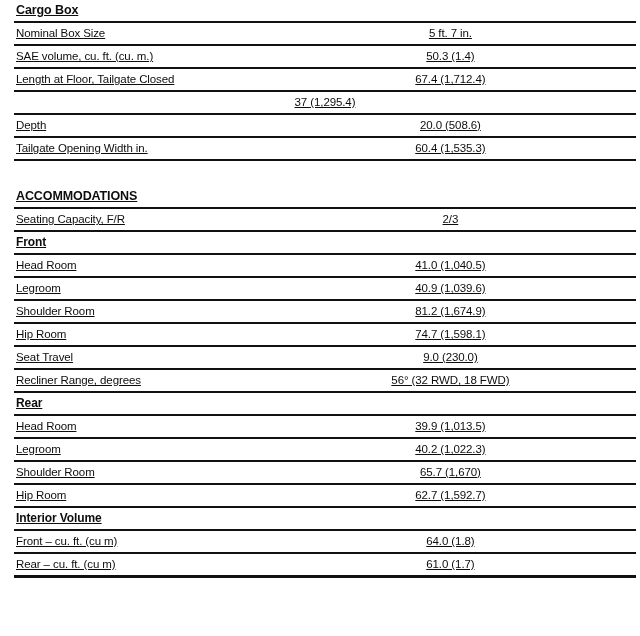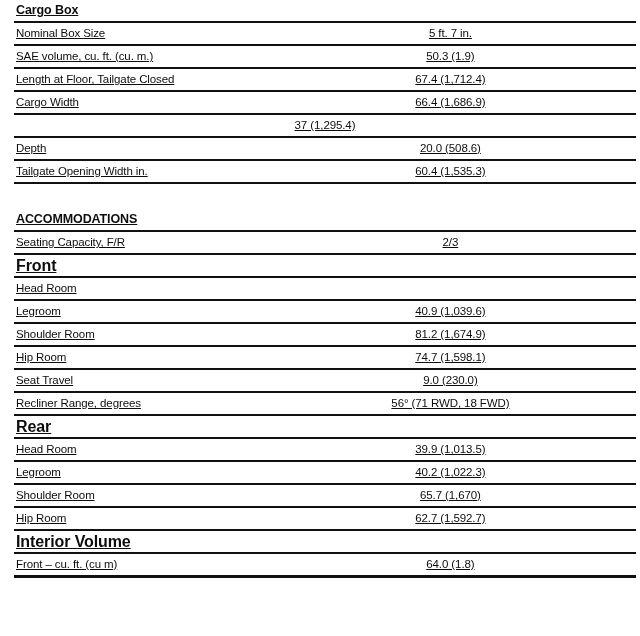--- a/index.html
+++ b/index.html
@@ -52,21 +52,21 @@
   }
   .row-value {
     flex: 1 1 auto;
     text-align: center;
     white-space: nowrap;
   }
 
   .row--subheading .row-label {
     flex: 1 1 auto;
     font-weight: 700;
-    font-size: 16px;
+    font-size: 12px;
   }
   .row--model .row-label,
   .row--model .row-value {
     font-weight: 700;
     font-style: italic;
   }
 
   
   .section:last-child .row:last-child {
     border-bottom-width: 3px;
@@ -78,29 +78,25 @@
 <div class="page">
   <div class="doc" id="doc">
       <div class="section">
         <div class="section-title">Cargo Box</div>
         <div class="row">
           <div class="row-label">Nominal Box Size</div>
           <div class="row-value">5 ft. 7 in.</div>
         </div>
         <div class="row">
           <div class="row-label">SAE volume, cu. ft. (cu. m.)</div>
-          <div class="row-value">50.3 (1.9)</div>
+          <div class="row-value">50.3 (1.4)</div>
         </div>
         <div class="row">
           <div class="row-label">Length at Floor, Tailgate Closed</div>
           <div class="row-value">67.4 (1,712.4)</div>
-        </div>
-        <div class="row">
-          <div class="row-label">Cargo Width</div>
-          <div class="row-value">66.4 (1,686.9)</div>
         </div>
         <div class="row">
           <div class="row-value">37 (1,295.4)</div>
         </div>
         <div class="row">
           <div class="row-label">Depth</div>
           <div class="row-value">20.0 (508.6)</div>
         </div>
         <div class="row">
           <div class="row-label">Tailgate Opening Width in.</div>
@@ -111,40 +107,41 @@
         <div class="section-title">ACCOMMODATIONS</div>
         <div class="row">
           <div class="row-label">Seating Capacity, F/R</div>
           <div class="row-value">2/3</div>
         </div>
         <div class="row row--subheading">
           <div class="row-label">Front</div>
         </div>
         <div class="row">
           <div class="row-label">Head Room</div>
+          <div class="row-value">41.0 (1,040.5)</div>
         </div>
         <div class="row">
           <div class="row-label">Legroom</div>
           <div class="row-value">40.9 (1,039.6)</div>
         </div>
         <div class="row">
           <div class="row-label">Shoulder Room</div>
           <div class="row-value">81.2 (1,674.9)</div>
         </div>
         <div class="row">
           <div class="row-label">Hip Room</div>
           <div class="row-value">74.7 (1,598.1)</div>
         </div>
         <div class="row">
           <div class="row-label">Seat Travel</div>
           <div class="row-value">9.0 (230.0)</div>
         </div>
         <div class="row">
           <div class="row-label">Recliner Range, degrees</div>
-          <div class="row-value">56° (71 RWD, 18 FWD)</div>
+          <div class="row-value">56° (32 RWD, 18 FWD)</div>
         </div>
         <div class="row row--subheading">
           <div class="row-label">Rear</div>
         </div>
         <div class="row">
           <div class="row-label">Head Room</div>
           <div class="row-value">39.9 (1,013.5)</div>
         </div>
         <div class="row">
           <div class="row-label">Legroom</div>
@@ -158,15 +155,19 @@
           <div class="row-label">Hip Room</div>
           <div class="row-value">62.7 (1,592.7)</div>
         </div>
         <div class="row row--subheading">
           <div class="row-label">Interior Volume</div>
         </div>
         <div class="row">
           <div class="row-label">Front – cu. ft. (cu m)</div>
           <div class="row-value">64.0 (1.8)</div>
         </div>
+        <div class="row">
+          <div class="row-label">Rear – cu. ft. (cu m)</div>
+          <div class="row-value">61.0 (1.7)</div>
+        </div>
       </div>
     </div>
 </div>
 
 </body></html>

